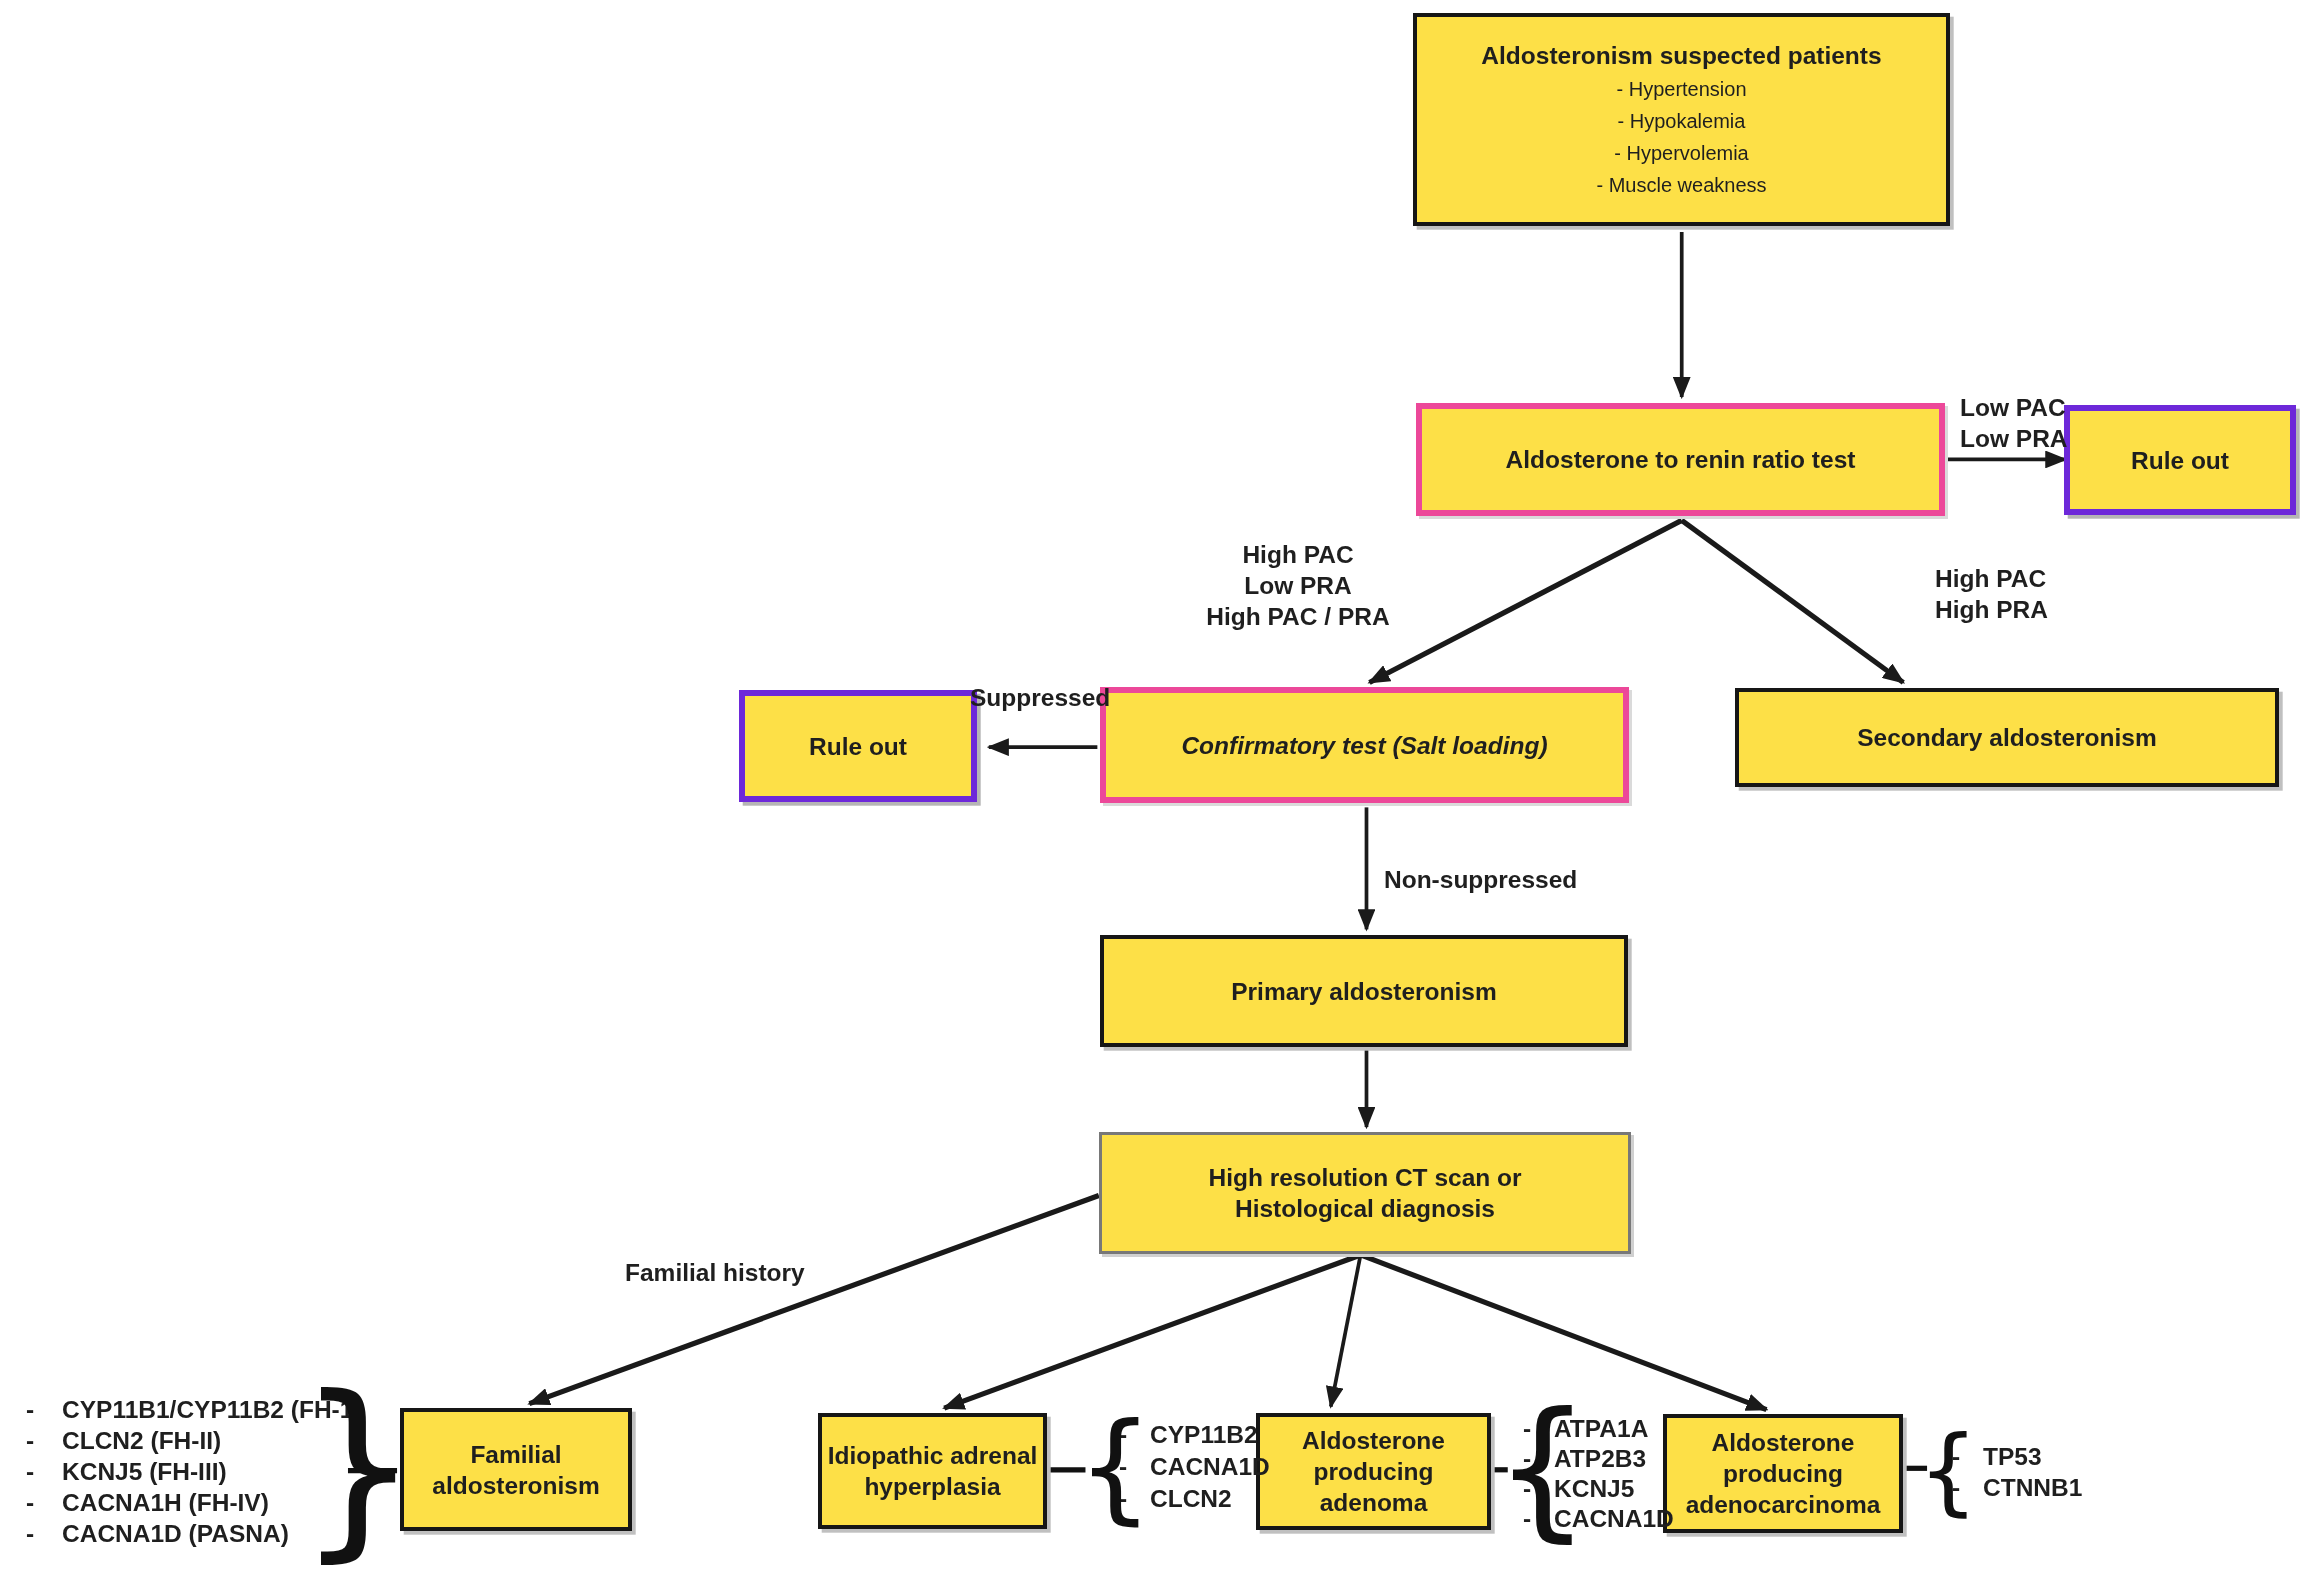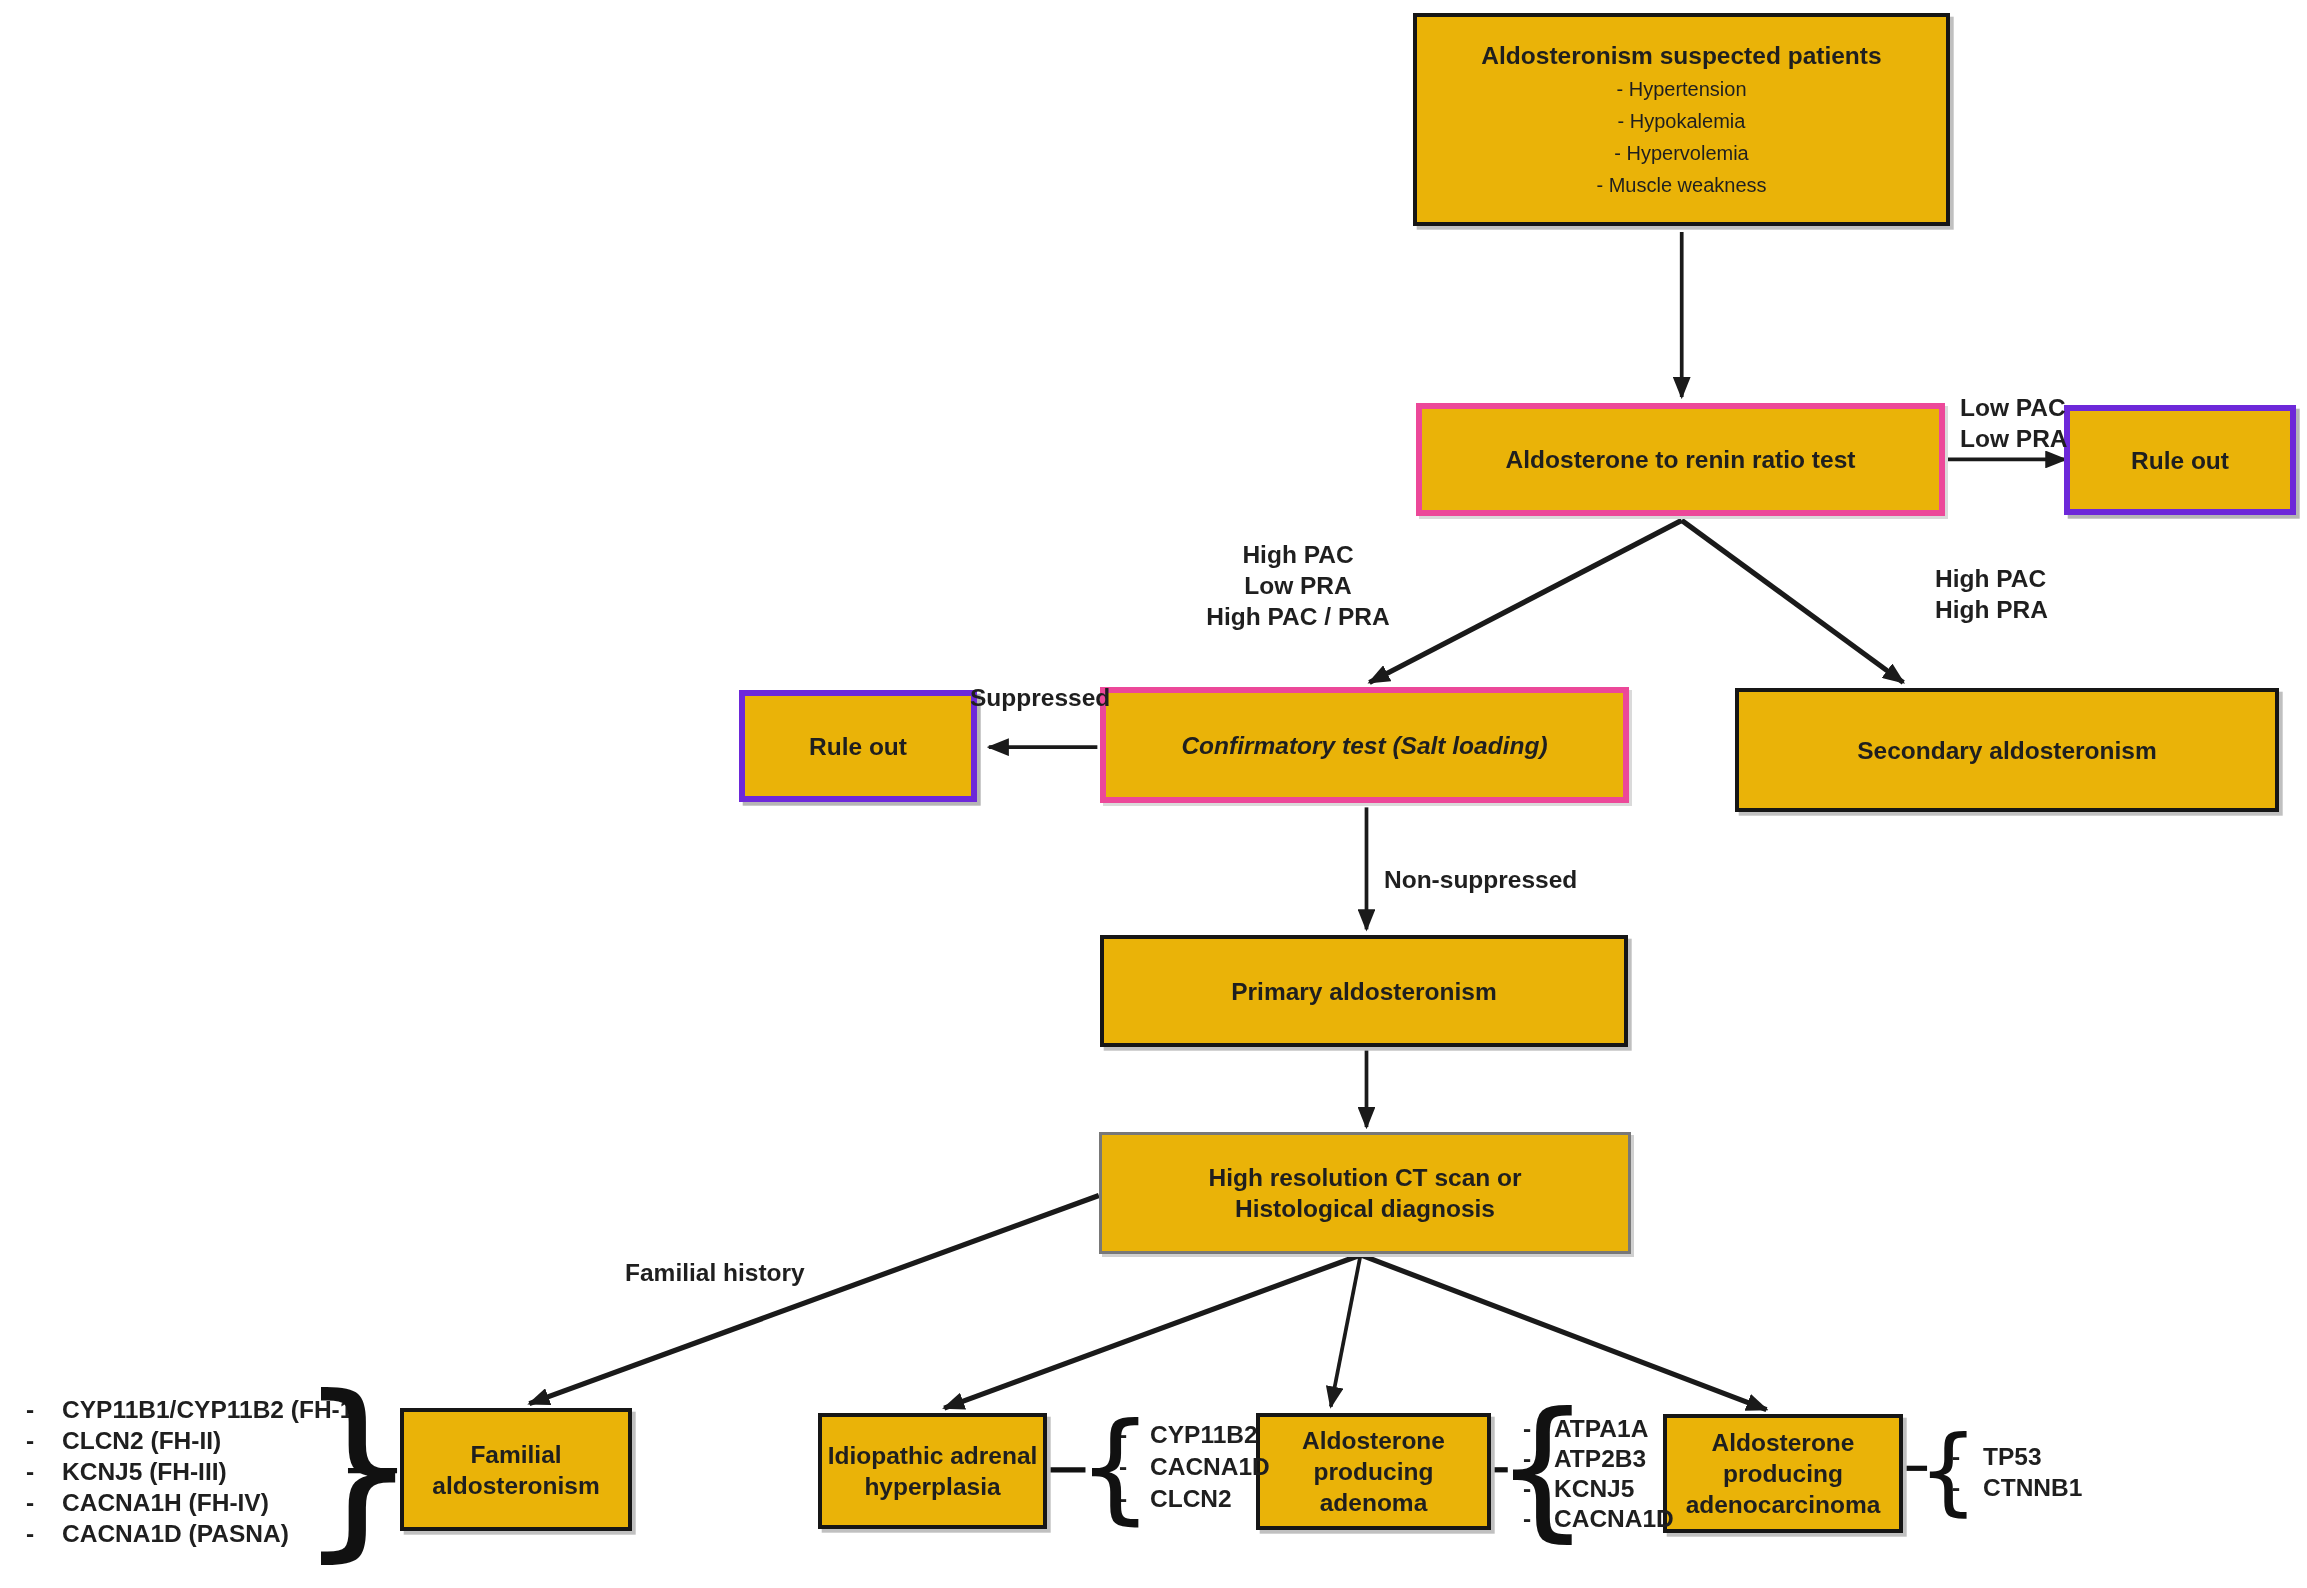--- a/index.html
+++ b/index.html
@@ -5,21 +5,21 @@
   html,body{margin:0;padding:0;background:#ffffff;}
   .canvas{
     position:relative;width:2307px;height:1588px;background:#ffffff;
     font-family:"Liberation Sans",sans-serif;color:#1f1f1f;overflow:hidden;
   }
   svg.edges{position:absolute;left:0;top:0;z-index:1;}
   .edge{stroke:#1a1a1a;stroke-width:5;fill:none;}
   .edge.thick{stroke-width:7;}
   .stub{stroke:#111111;stroke-width:7;fill:none;}
   .box{
-    position:absolute;z-index:2;background:#eab308;box-sizing:border-box;
+    position:absolute;z-index:2;background:#fde047;box-sizing:border-box;
     display:flex;flex-direction:column;align-items:center;justify-content:center;
     text-align:center;font-weight:bold;font-size:24.5px;line-height:31px;
   }
   .b-black{border:4.5px solid #161616;box-shadow:3.7px 3.7px 0 #c0c0c0;}
   .b-black-thick{border:6px solid #6d28d9;box-shadow:3.7px 3.7px 0 #b5b5b5;align-items:center;}
   .b-gray{border:6px solid #ec4899;box-shadow:3px 3px 0 #dadada;}
   .b-gray-dark{border:3px solid #787878;box-shadow:3px 3px 0 #d0d0d0;}
   .node-title{font-weight:bold;font-size:24.5px;line-height:34px;}
   .node-item{font-weight:normal;font-size:20px;line-height:32px;}
   .elabel{position:absolute;z-index:2;font-weight:bold;font-size:24.5px;line-height:31px;white-space:nowrap;margin-top:8px;}
@@ -79,21 +79,21 @@
   </div>
 
   <div class="box b-black-thick" style="left:739px;top:690px;width:238px;height:112px;">
     <div>Rule out</div>
   </div>
 
   <div class="box b-gray" style="left:1100px;top:687px;width:529px;height:116px;font-style:italic;">
     <div>Confirmatory test (Salt loading)</div>
   </div>
 
-  <div class="box b-black" style="left:1735px;top:688px;width:544px;height:124px;text-align:center;">
+  <div class="box b-black" style="left:1735px;top:688px;width:544px;height:99px;text-align:center;">
     <div>Secondary aldosteronism</div>
   </div>
 
   <div class="box b-black" style="left:1100px;top:935px;width:528px;height:112px;">
     <div>Primary aldosteronism</div>
   </div>
 
   <div class="box b-gray-dark" style="left:1099px;top:1132px;width:532px;height:122px;">
     <div>High resolution CT scan or</div>
     <div>Histological diagnosis</div>

